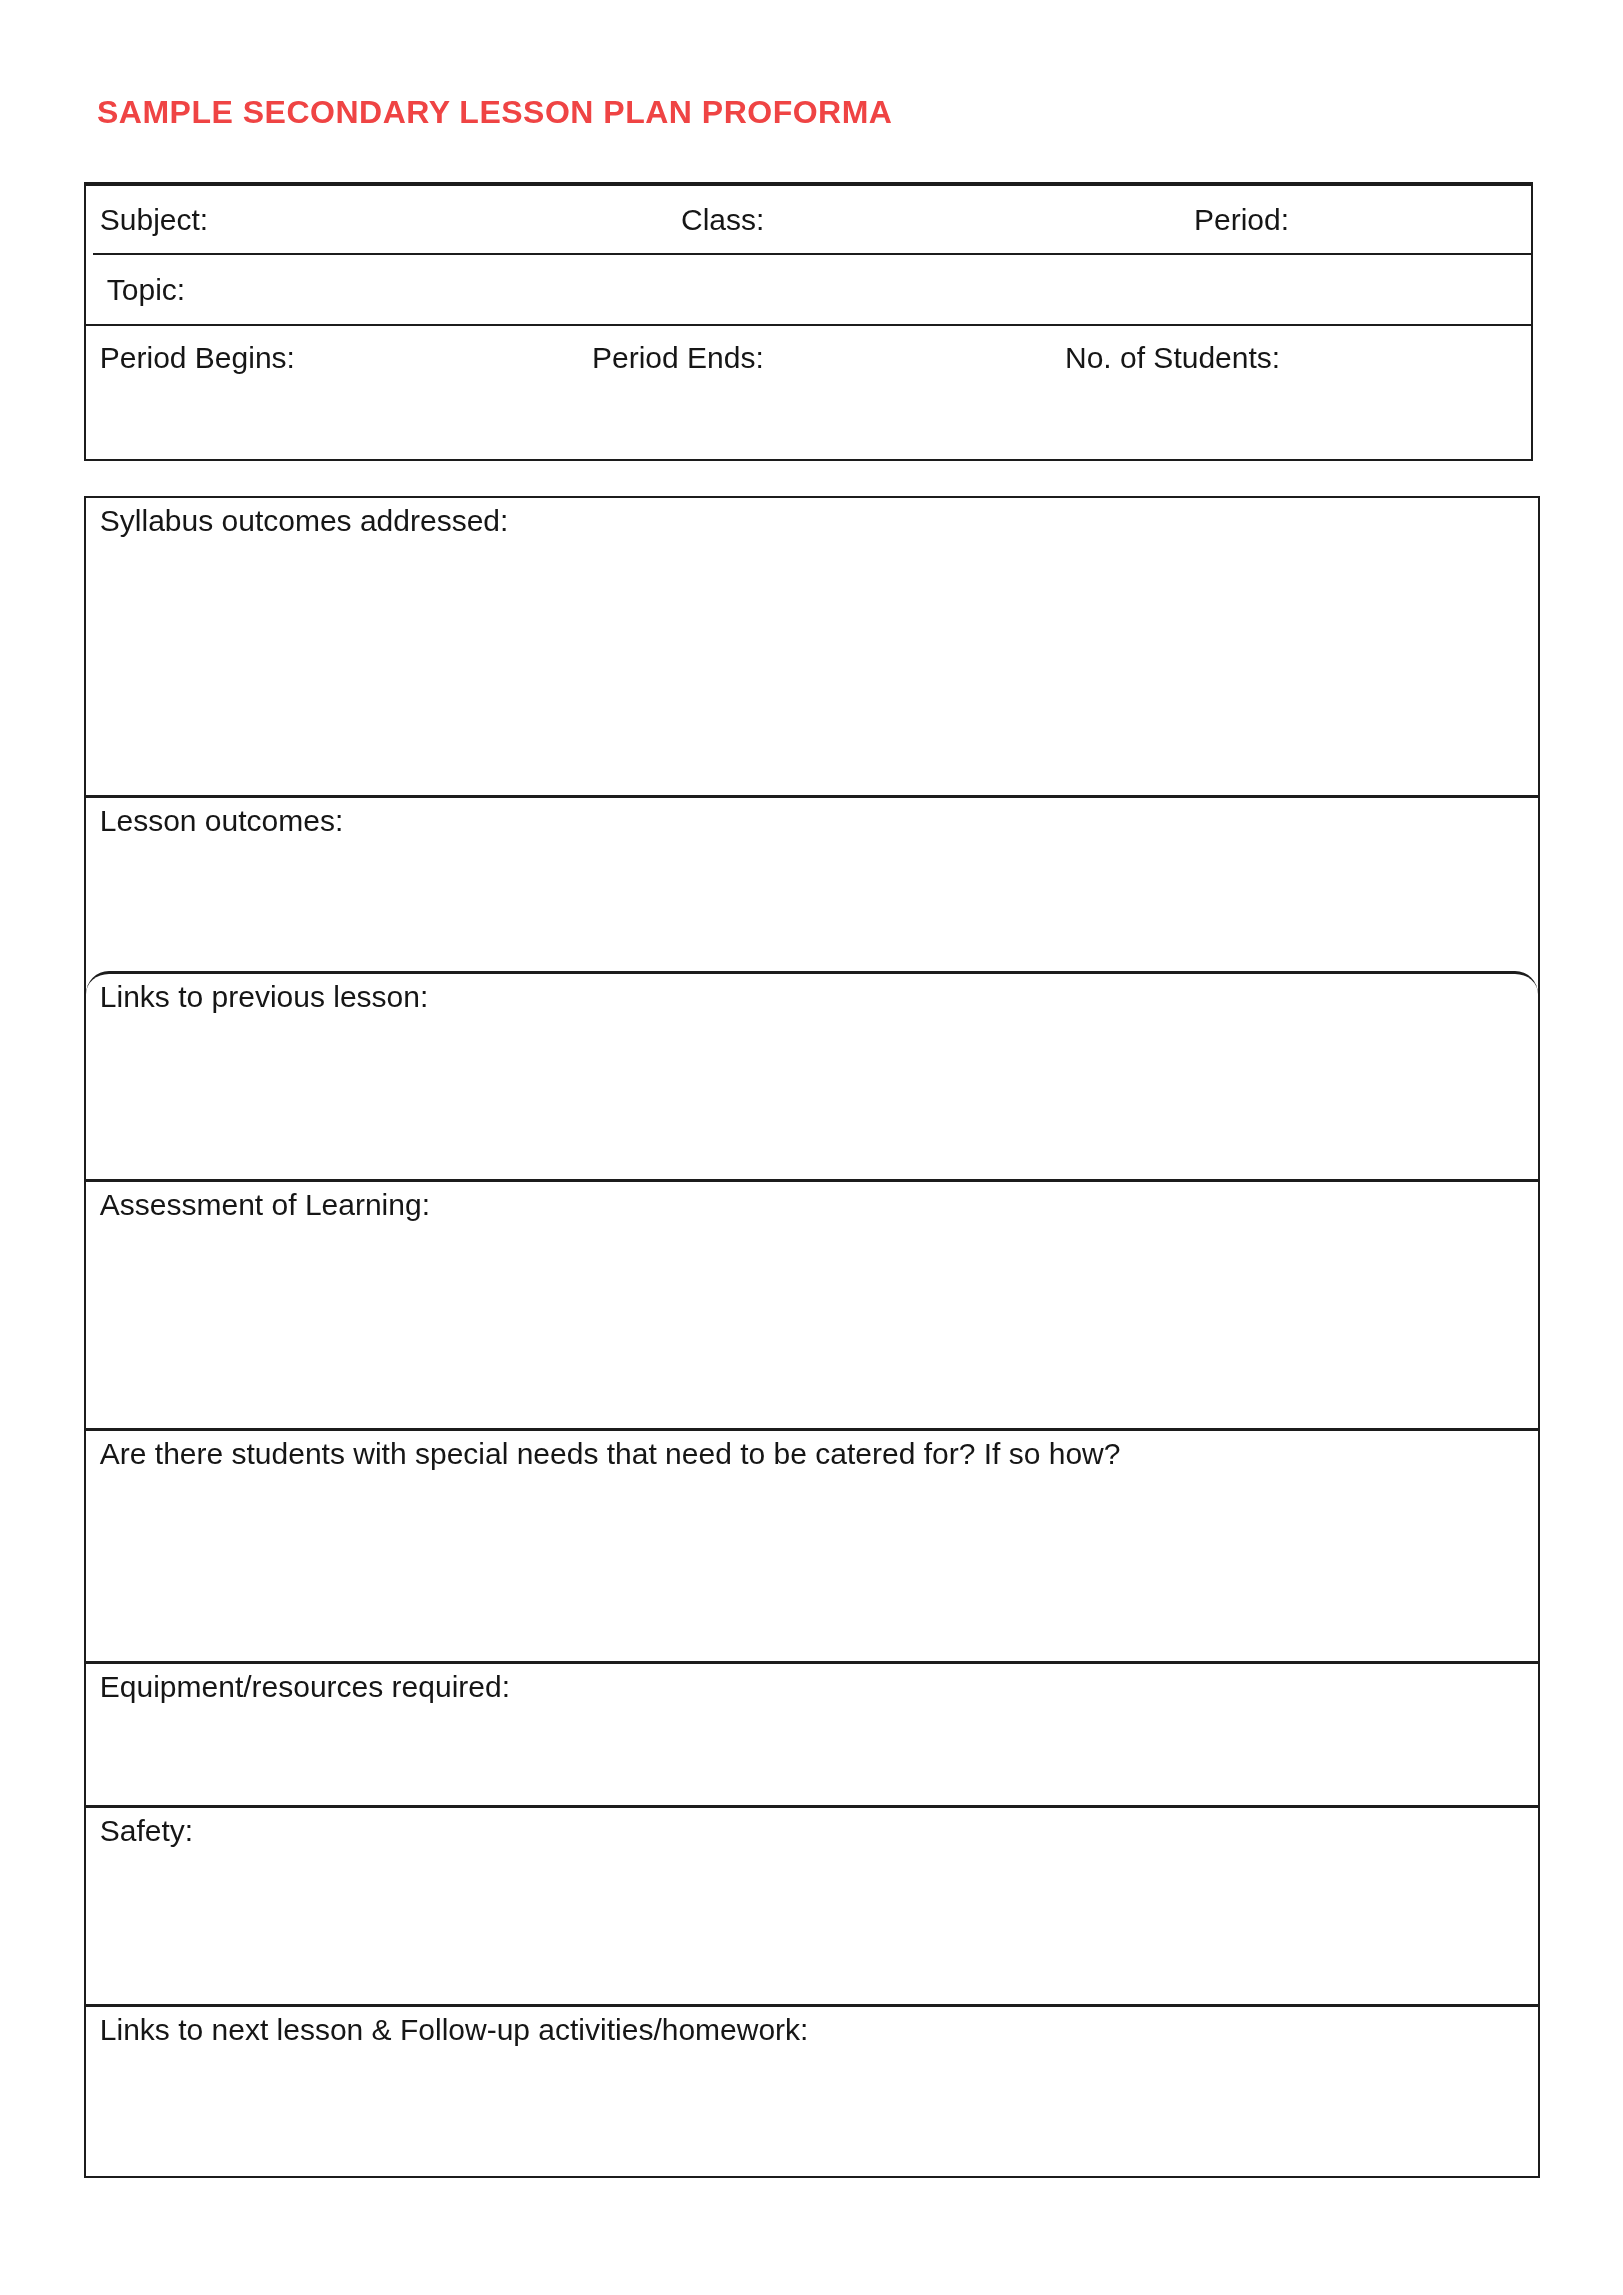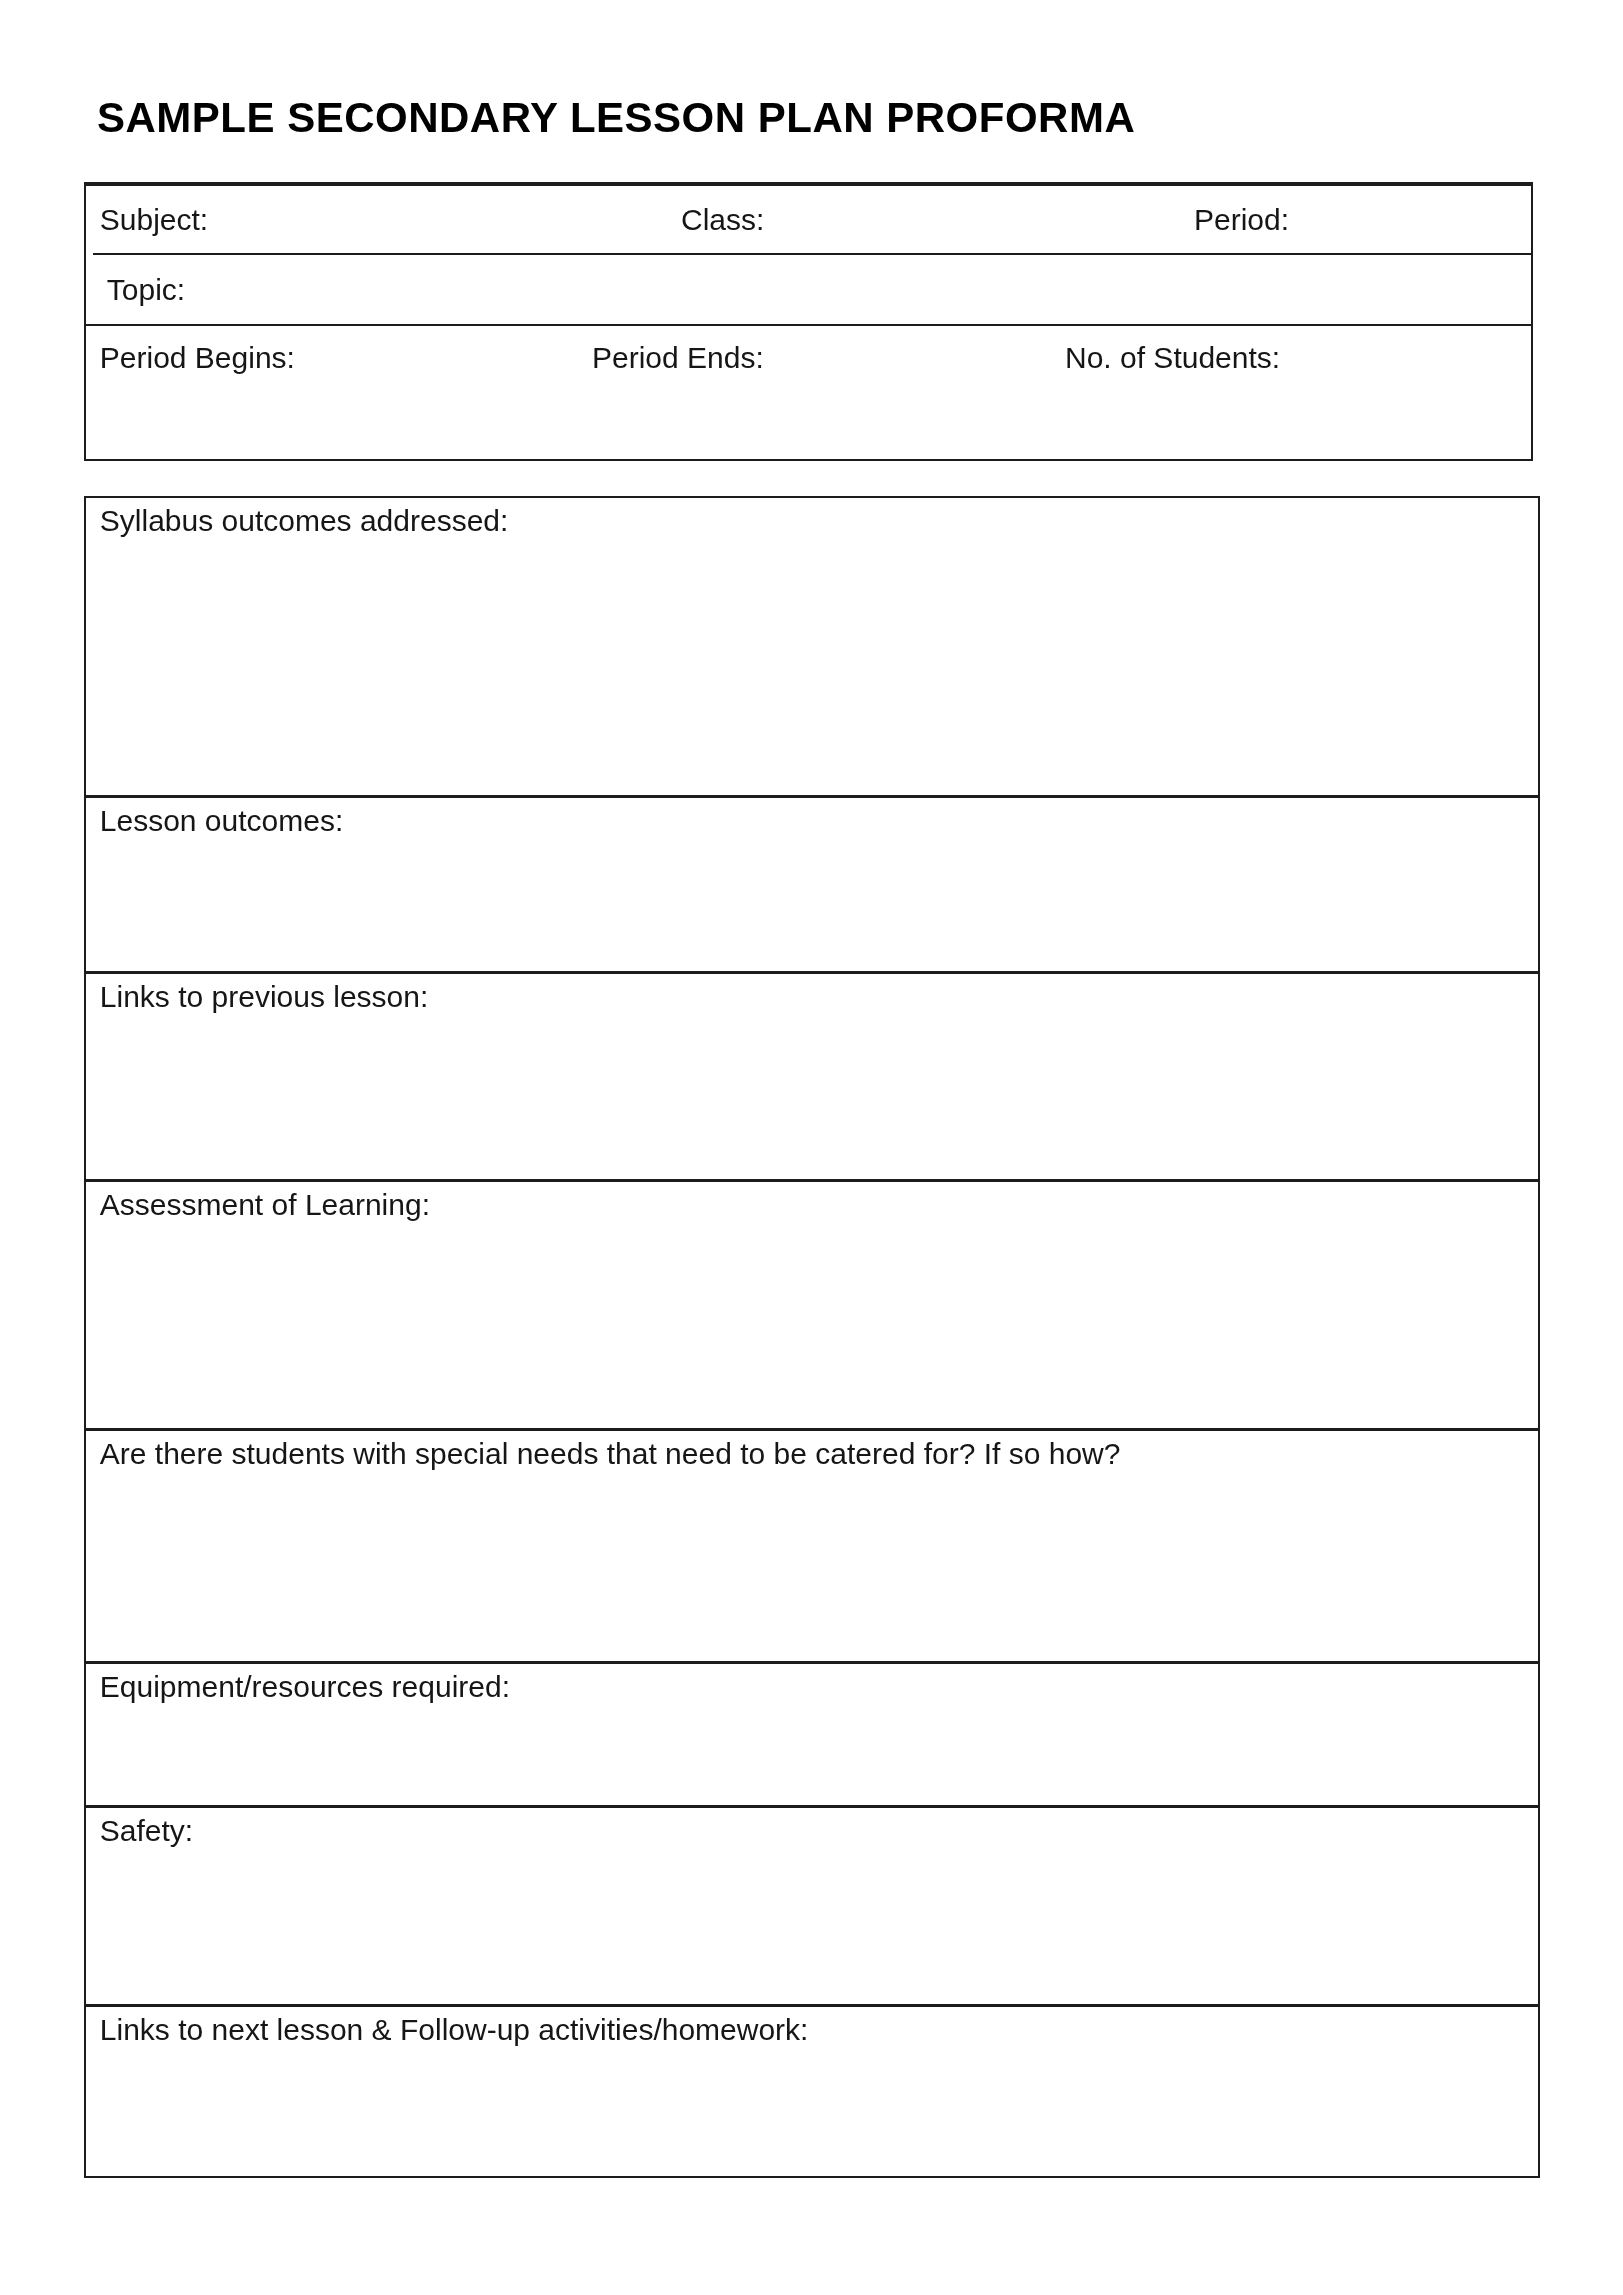--- a/index.html
+++ b/index.html
@@ -5,22 +5,22 @@
   * { margin:0; padding:0; box-sizing:border-box; }
   html,body { background:#ffffff; }
   body {
     width:1624px; height:2296px;
     position:relative;
     font-family:"Liberation Sans", sans-serif;
     color:#161616;
   }
   .page-title {
     position:absolute; left:97px; top:94px;
-    font-size:42px; font-weight:700; letter-spacing:0.5px;
-    white-space:nowrap; color:#000000;
+    font-size:32px; font-weight:700; letter-spacing:0.5px;
+    white-space:nowrap; color:#ef4444;
   }
   
   .header-table {
     position:absolute; left:84px; top:182px;
     width:1449px; height:279px;
     border:2.8px solid #1c1c1c;
     display:flex; flex-direction:column;
     background:#fff;
   }
   .h-row { position:relative; }
@@ -44,21 +44,21 @@
   .sections-table {
     position:absolute; left:84px; top:496px;
     width:1456px;
     border:2.8px solid #1c1c1c;
     background:#fff;
   }
   .section { position:relative; }
   .section + .section { border-top:3.7px solid #1c1c1c; }
   .s-1 { height:297px; }
   .s-2 { height:176px; }
-  .s-3 { height:208px; }
+  .s-3 { height:208px;border-radius:23px; }
   .s-4 { height:249px;text-align:right; }
   .s-5 { height:233px; }
   .s-6 { height:144px; }
   .s-7 { height:199px; }
   .s-8 { height:172px; }
   .s-label {
     position:absolute; left:13.8px; top:5.5px;
     font-size:30px; white-space:nowrap;
   }
   .s-field { position:absolute; left:7.3px; right:7.3px; top:48px; bottom:7.3px; }

